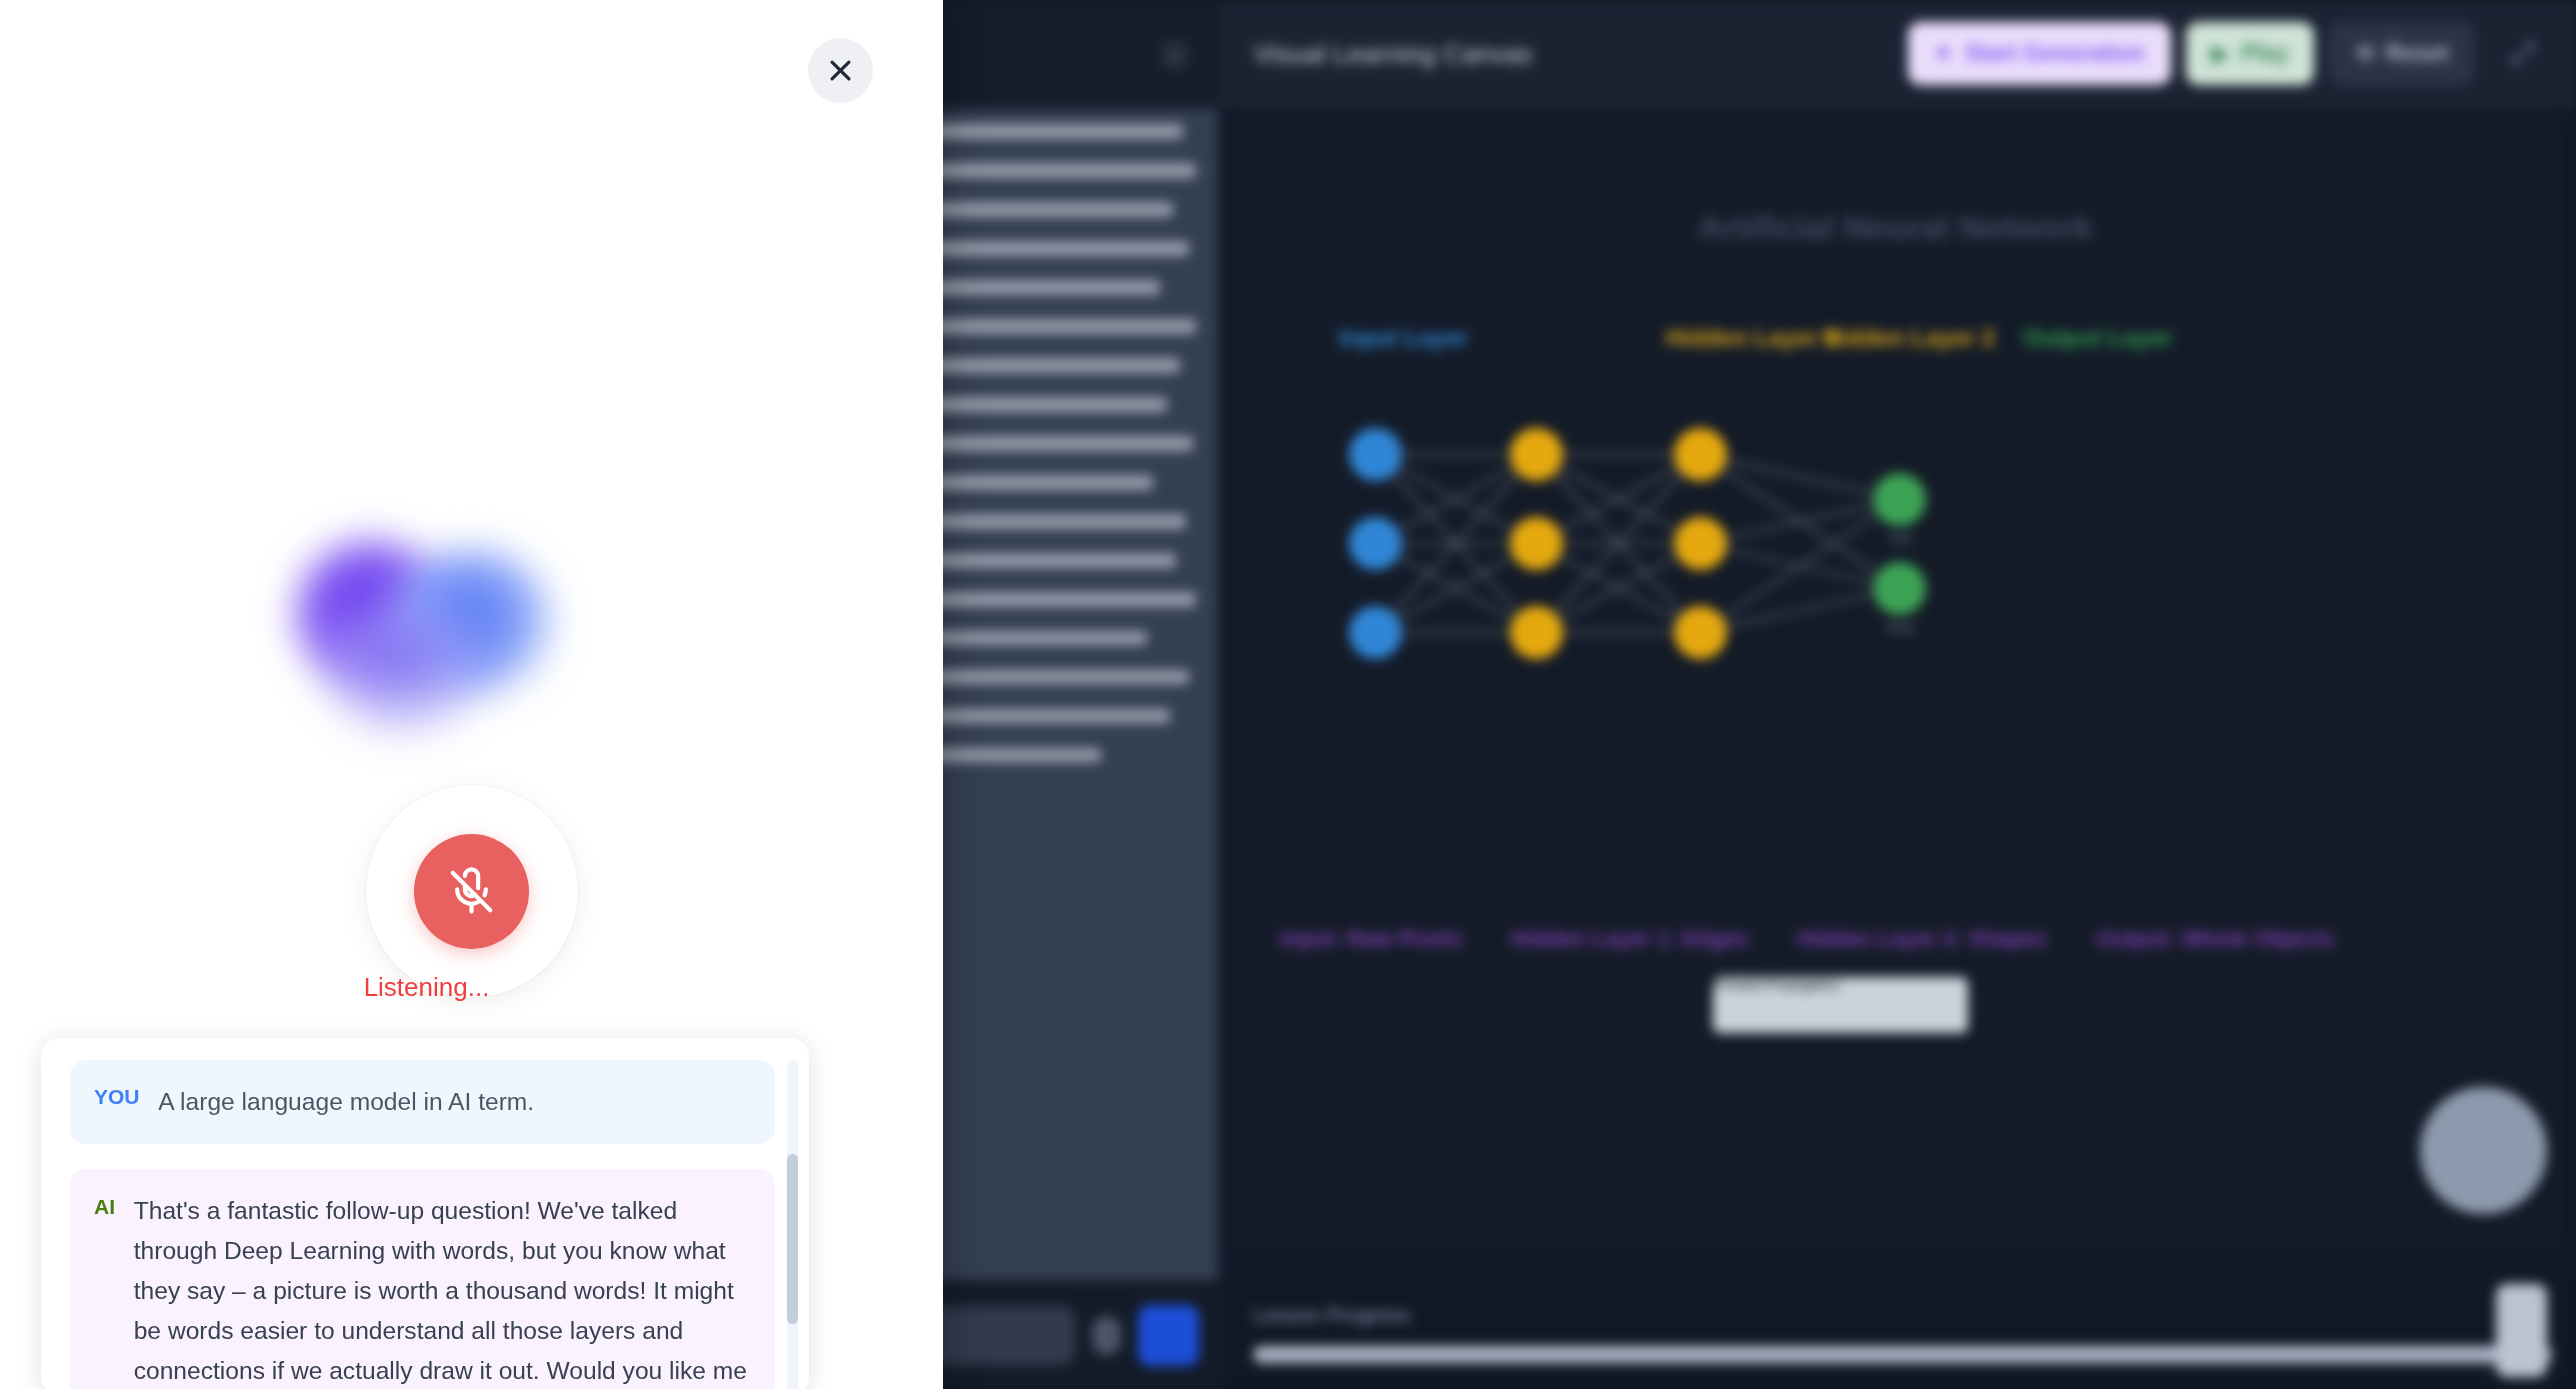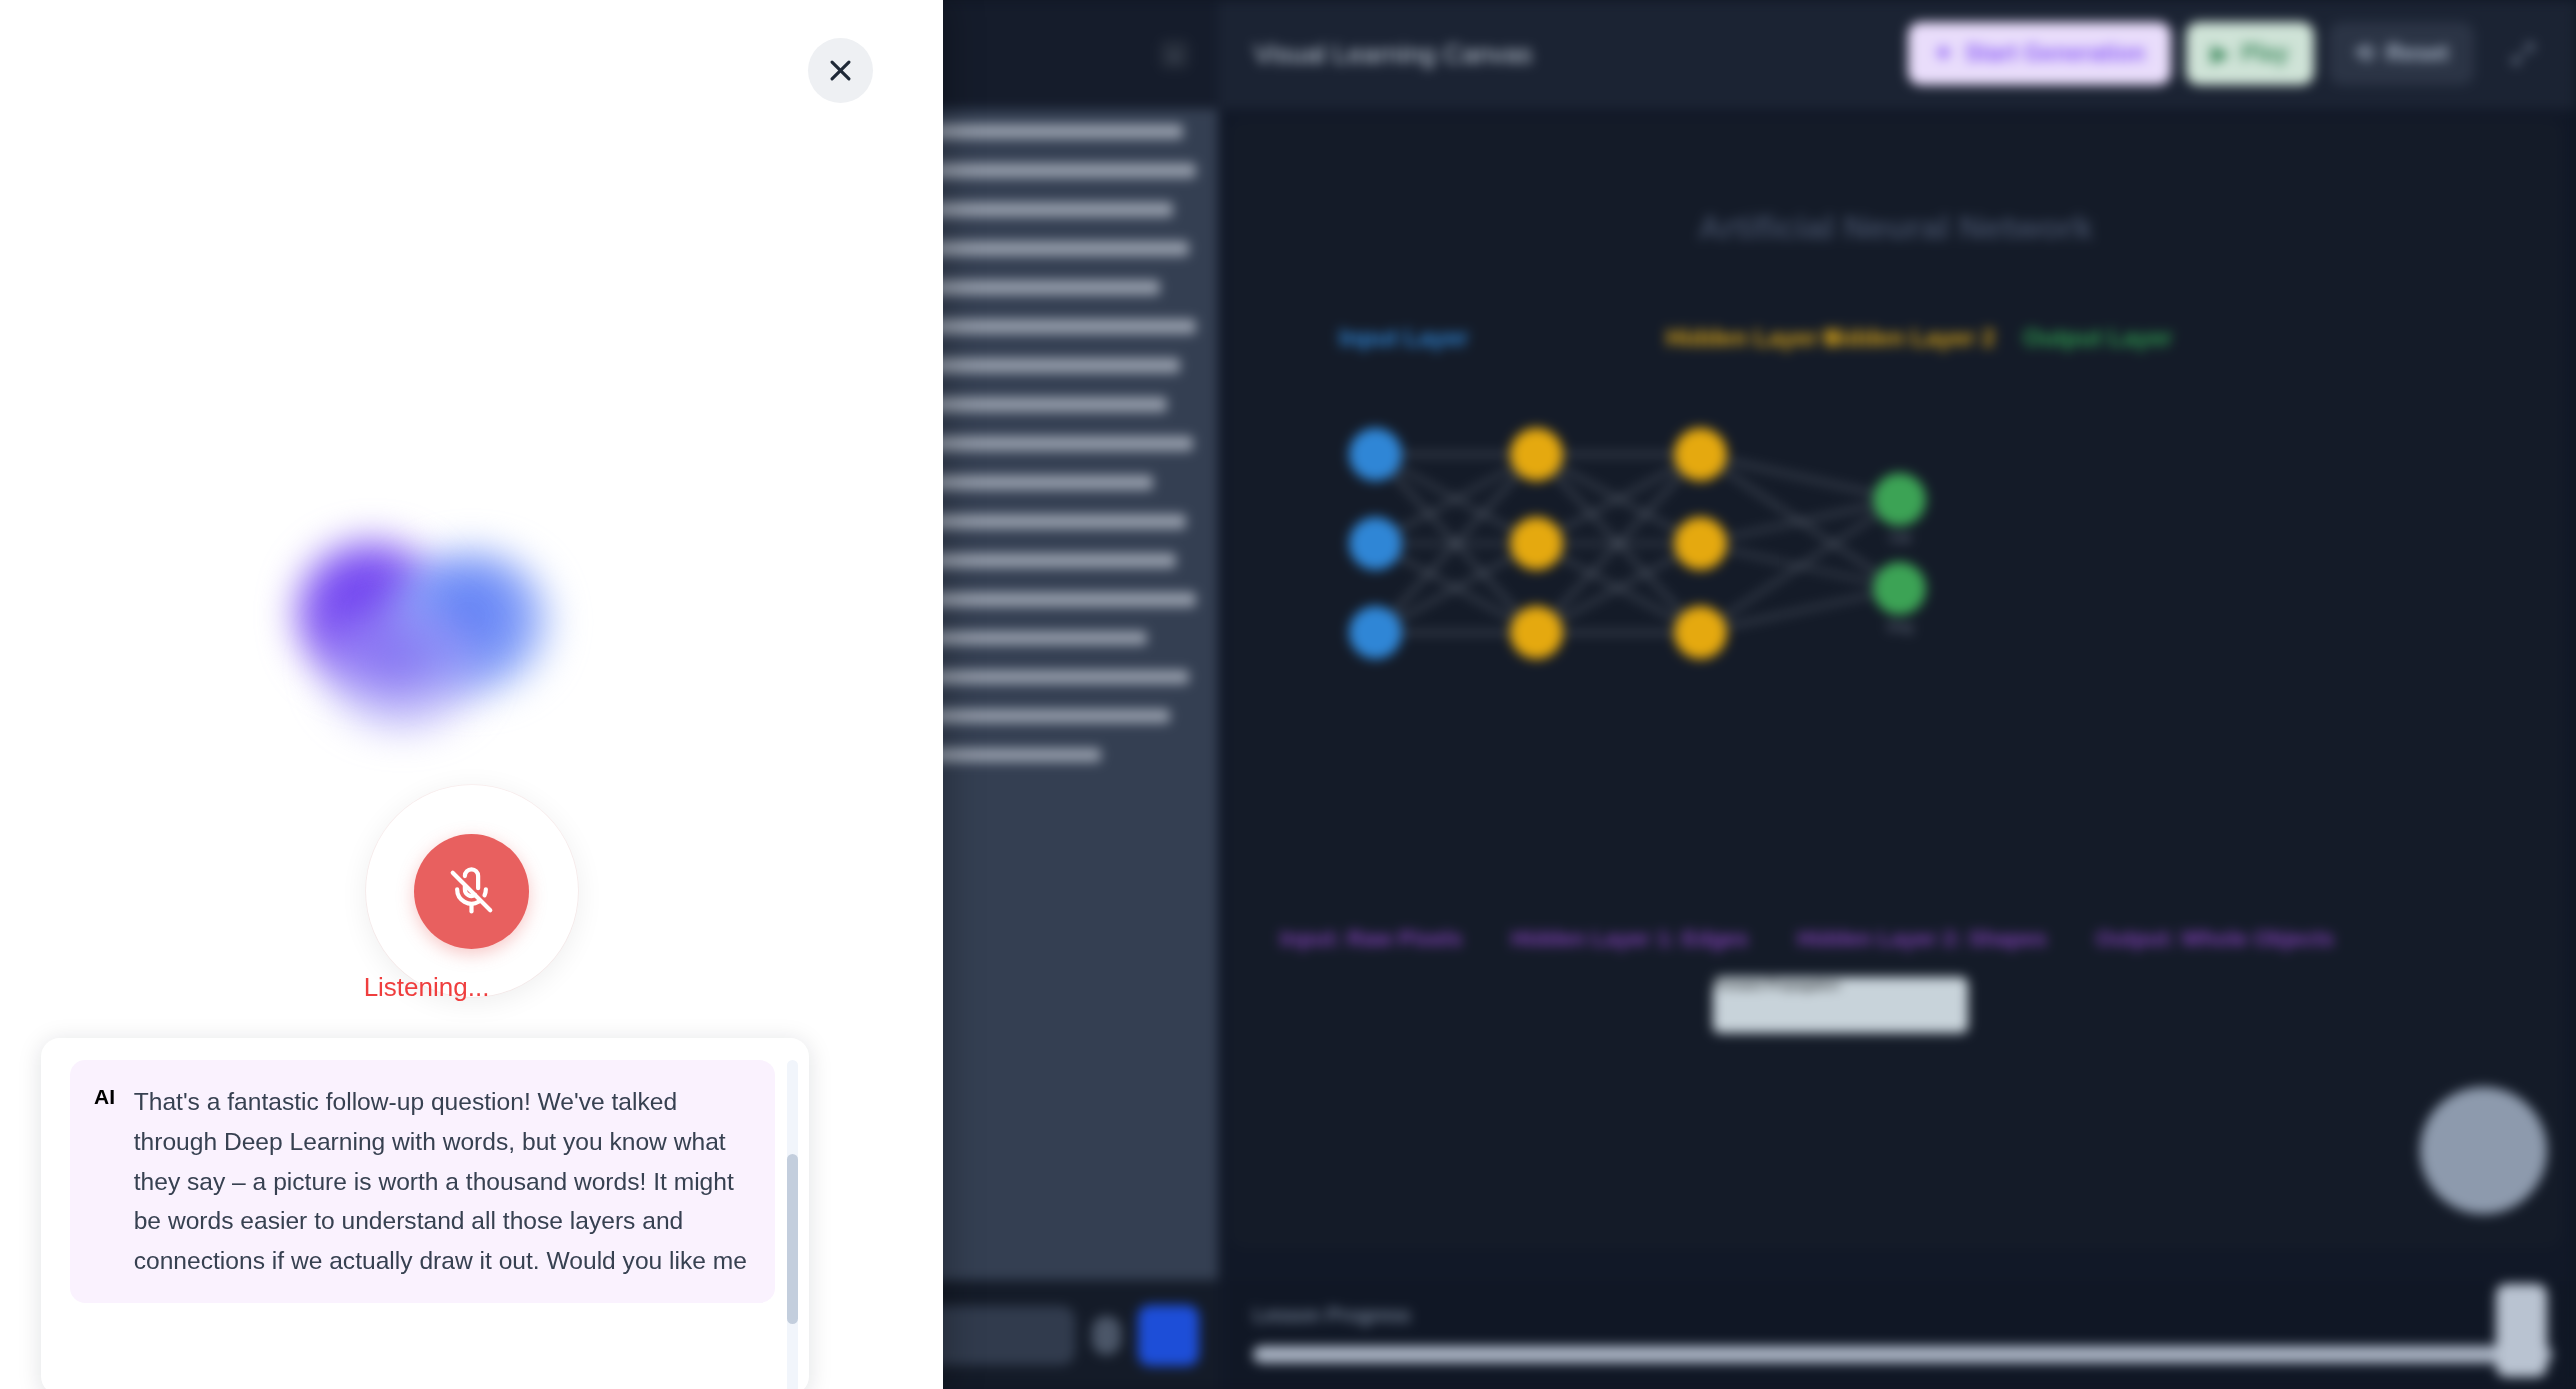--- a/index.html
+++ b/index.html
@@ -217,21 +217,21 @@
     padding: 22px 24px;
     display: flex; gap: 18.7px;
     margin-bottom: 25.5px;
   }
   .bub-you { background: #eff6fd; }
   .bub-ai  { background: #faf2fe; }
   .spk {
     font-size: 21px; font-weight: 700; flex: 0 0 auto; padding-top: 3.4px;
   }
   .spk-you { color: #3b82f6; }
-  .spk-ai  { color: #000000; }
+  .spk-ai  { color: #4d7c0f; }
   .msg { font-size: 24.6px; line-height: 1.62; color: #374151; }
   .msg-you { color: #4b5563; }
 
   .scroll-track {
     position: absolute; right: 11px; top: 22px;
     width: 11px; height: 335px;
     background: #f1f5fb; border-radius: 6px;
   }
   .scroll-thumb {
     position: absolute; right: 11px; top: 116px;
@@ -395,20 +395,24 @@
           <path d="M18.5 11a6.4 6.4 0 0 1-.6 2.7"></path>
           <line x1="12" y1="18" x2="12" y2="21"></line>
           <line x1="3.5" y1="3.5" x2="20.5" y2="20.5"></line>
         </svg>
       </div>
     </div>
 
     <div class="listening">Listening...</div>
 
     <div class="chat-card">
+      <div class="bubble bub-you">
+        <span class="spk spk-you">YOU</span>
+        <span class="msg msg-you">A large language model in AI term.</span>
+      </div>
       <div class="bubble bub-ai">
         <span class="spk spk-ai">AI</span>
         <span class="msg">That's a fantastic follow-up question! We've talked through Deep Learning with words, but you know what they say – a picture is worth a thousand words! It might be words easier to understand all those layers and connections if we actually draw it out. Would you like me</span>
       </div>
       <div class="scroll-track"></div>
       <div class="scroll-thumb"></div>
     </div>
   </div>
 
 </div>

